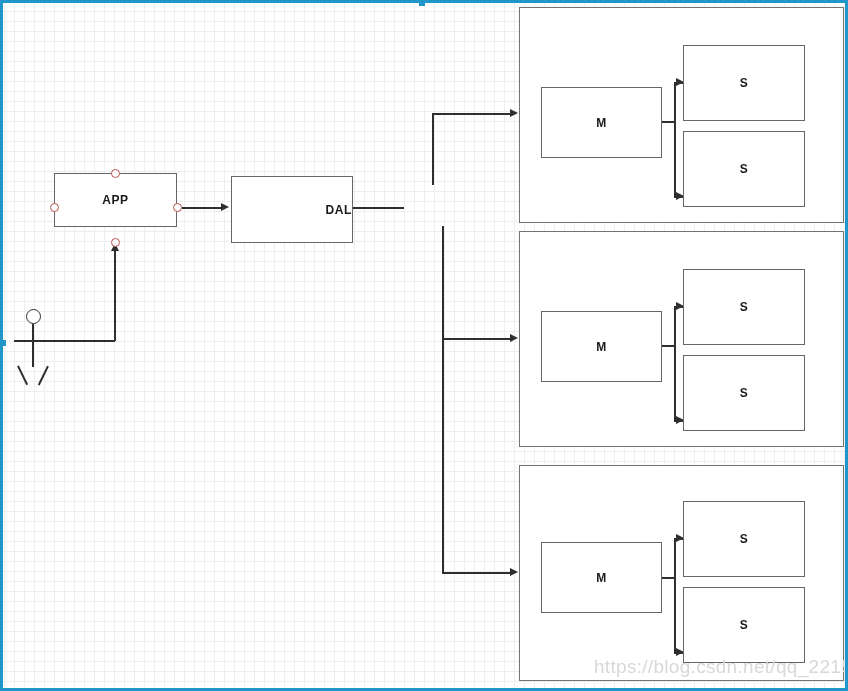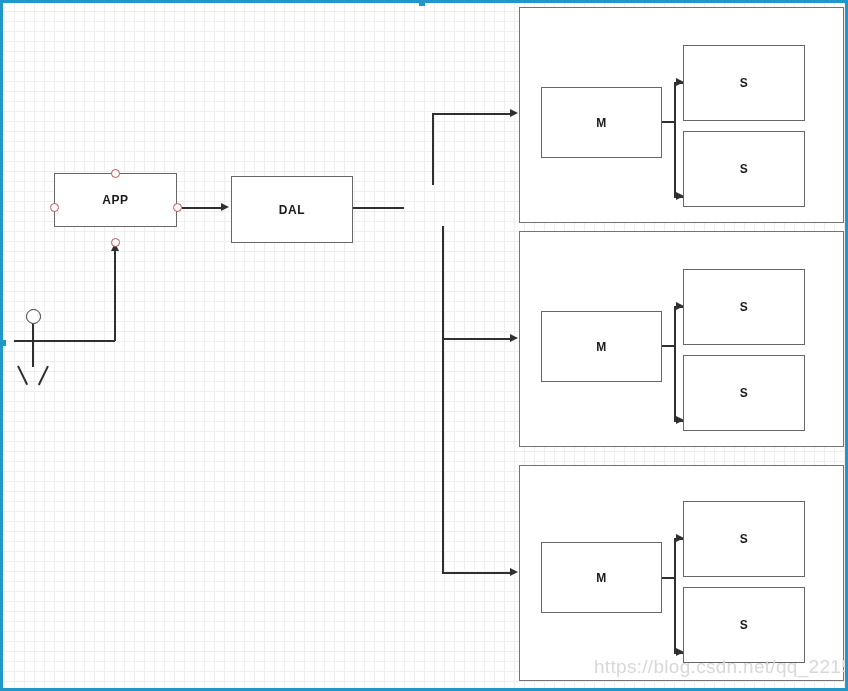--- a/index.html
+++ b/index.html
@@ -202,21 +202,21 @@
   <div class="arrow-r" style="left:676px; top:648px;"></div>
 
   <div class="node" style="left:54px; top:173px; width:123px; height:54px;">
     <span>APP</span>
   </div>
   <div class="port" style="left:50px; top:203px;"></div>
   <div class="port" style="left:111px; top:169px;"></div>
   <div class="port" style="left:111px; top:238px;"></div>
   <div class="port" style="left:173px; top:203px;"></div>
 
-  <div class="node" style="left:231px; top:176px; width:122px; height:67px;">
+  <div class="node" style="left:231px; top:176px; width:122px; height:67px;justify-content:flex-end;">
     <span>DAL</span>
   </div>
 
 
   <div class="seg h" style="left:182px; top:207px; width:40px;"></div>
   <div class="arrow-r" style="left:221px; top:203px;"></div>
 
   <div class="seg h" style="left:353px; top:207px; width:51px;"></div>
 
   <div class="seg v" style="left:432px; top:113px; height:72px;"></div>

